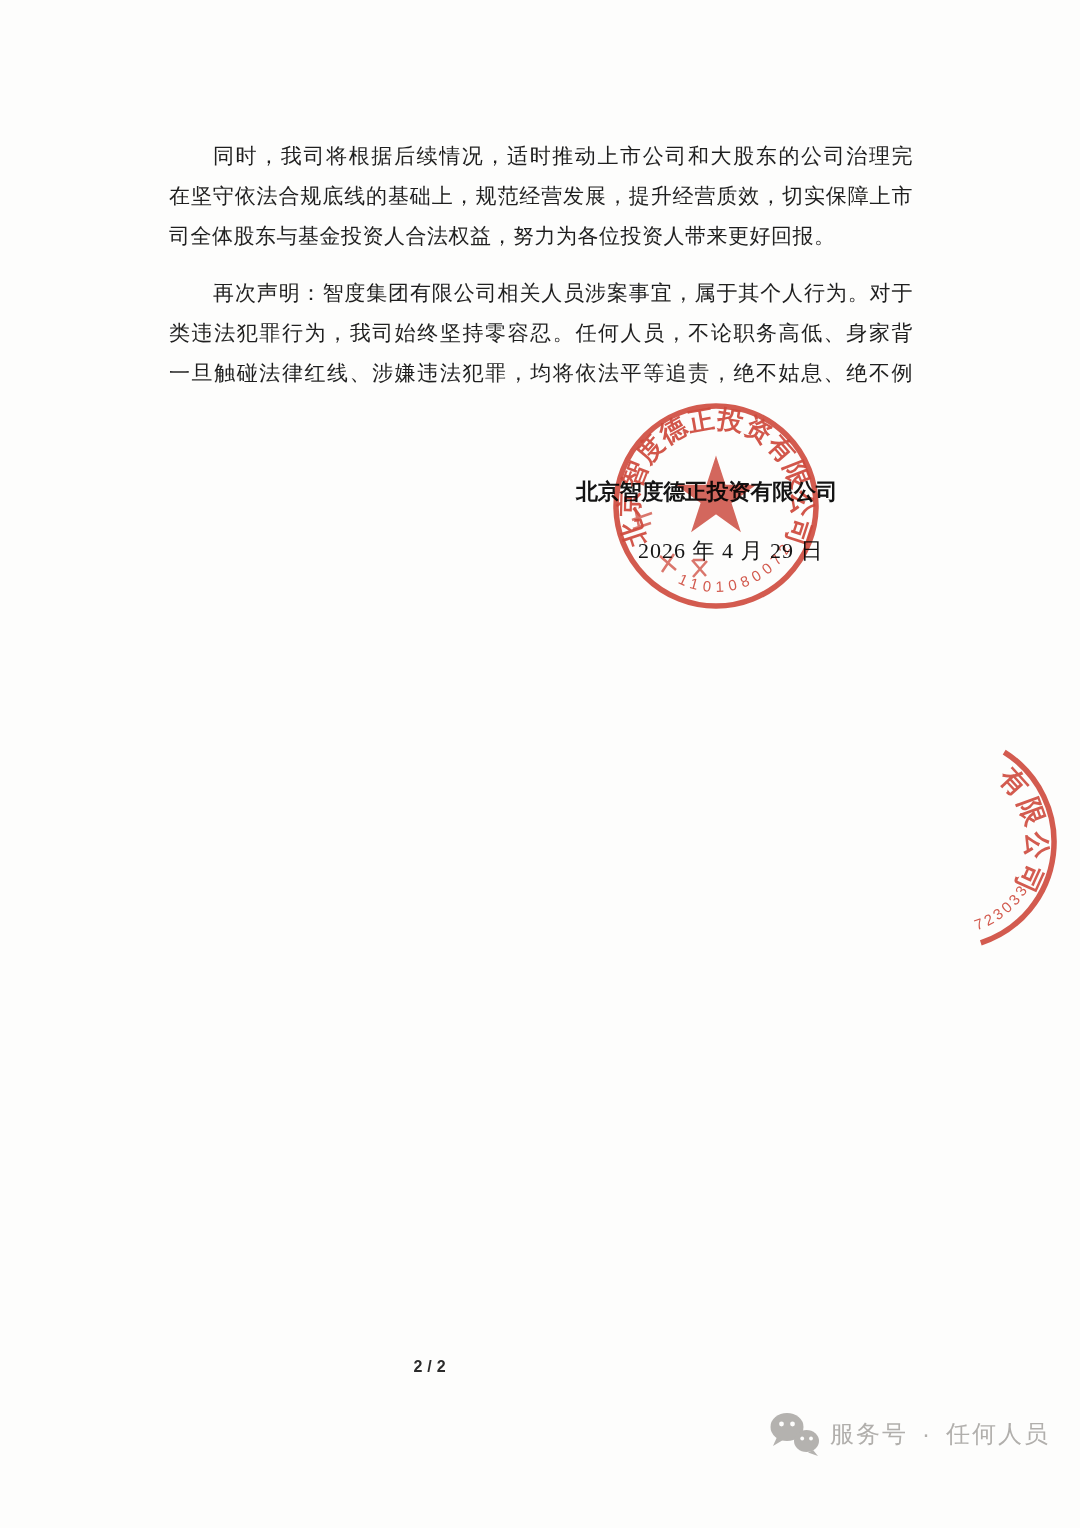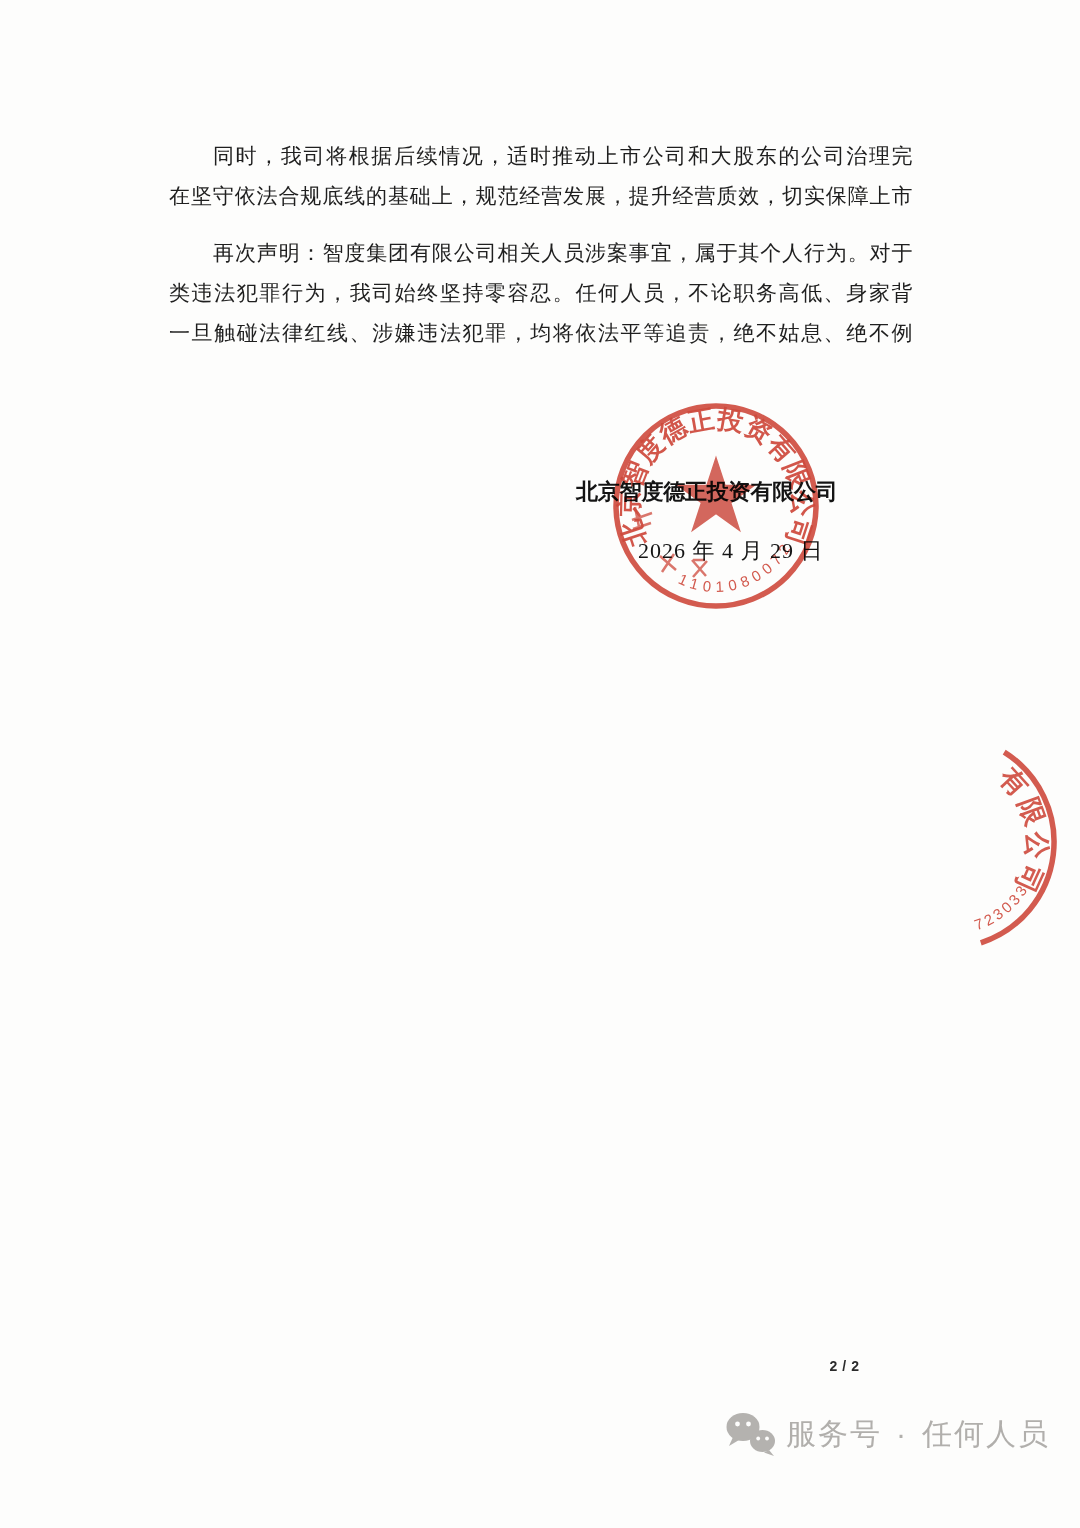--- a/index.html
+++ b/index.html
@@ -31,41 +31,42 @@
   }
   .sig-date {
     position:absolute; left:638px; top:536px;
     font-size:22px; letter-spacing:1px; color:#141414;font-family:Liberation Serif, serif;
   }
   .seal { position:absolute; mix-blend-mode:multiply; opacity:0.93; }
   .seal-main { left:596px; top:386px; }
   .seal-edge { left:925px; top:730px; }
   .page-num {
     position:absolute; left:0; top:1358px; width:864px;
-    text-align:right; font-size:14px; font-weight:600;
+    text-align:center; font-size:16px; font-weight:600;
     letter-spacing:5px; color:#2b2b2b;
     font-family:"Liberation Sans","DejaVu Sans",sans-serif;
   }
   .footer {
     position:absolute; top:1412px; right:30px;
     display:flex; align-items:center; gap:10px;
     font-family:"Liberation Sans","DejaVu Sans",sans-serif;
-    font-size:30px; color:#b1afac; letter-spacing:2px;
+    font-size:24px; color:#b1afac; letter-spacing:2px;
   }
   .footer .sep { padding:0 4px; }
 </style>
 </head>
 <body>
 
 <div class="page">
 
   <div class="text-block">
     <div class="para para-1">
       <div class="line justify first-line">同时，我司将根据后续情况，适时推动上市公司和大股东的公司治理完善，</div>
       <div class="line justify">在坚守依法合规底线的基础上，规范经营发展，提升经营质效，切实保障上市公</div>
+      <div class="line last-left">司全体股东与基金投资人合法权益，努力为各位投资人带来更好回报。</div>
     </div>
     <div class="para para-2">
       <div class="line justify first-line">再次声明：智度集团有限公司相关人员涉案事宜，属于其个人行为。对于各</div>
       <div class="line justify">类违法犯罪行为，我司始终坚持零容忍。任何人员，不论职务高低、身家背景，</div>
       <div class="line justify">一旦触碰法律红线、涉嫌违法犯罪，均将依法平等追责，绝不姑息、绝不例外。</div>
     </div>
   </div>
 
   <div class="sig-company">北京智度德正投资有限公司</div>
   <div class="sig-date">2026 年 4 月 29 日</div>

